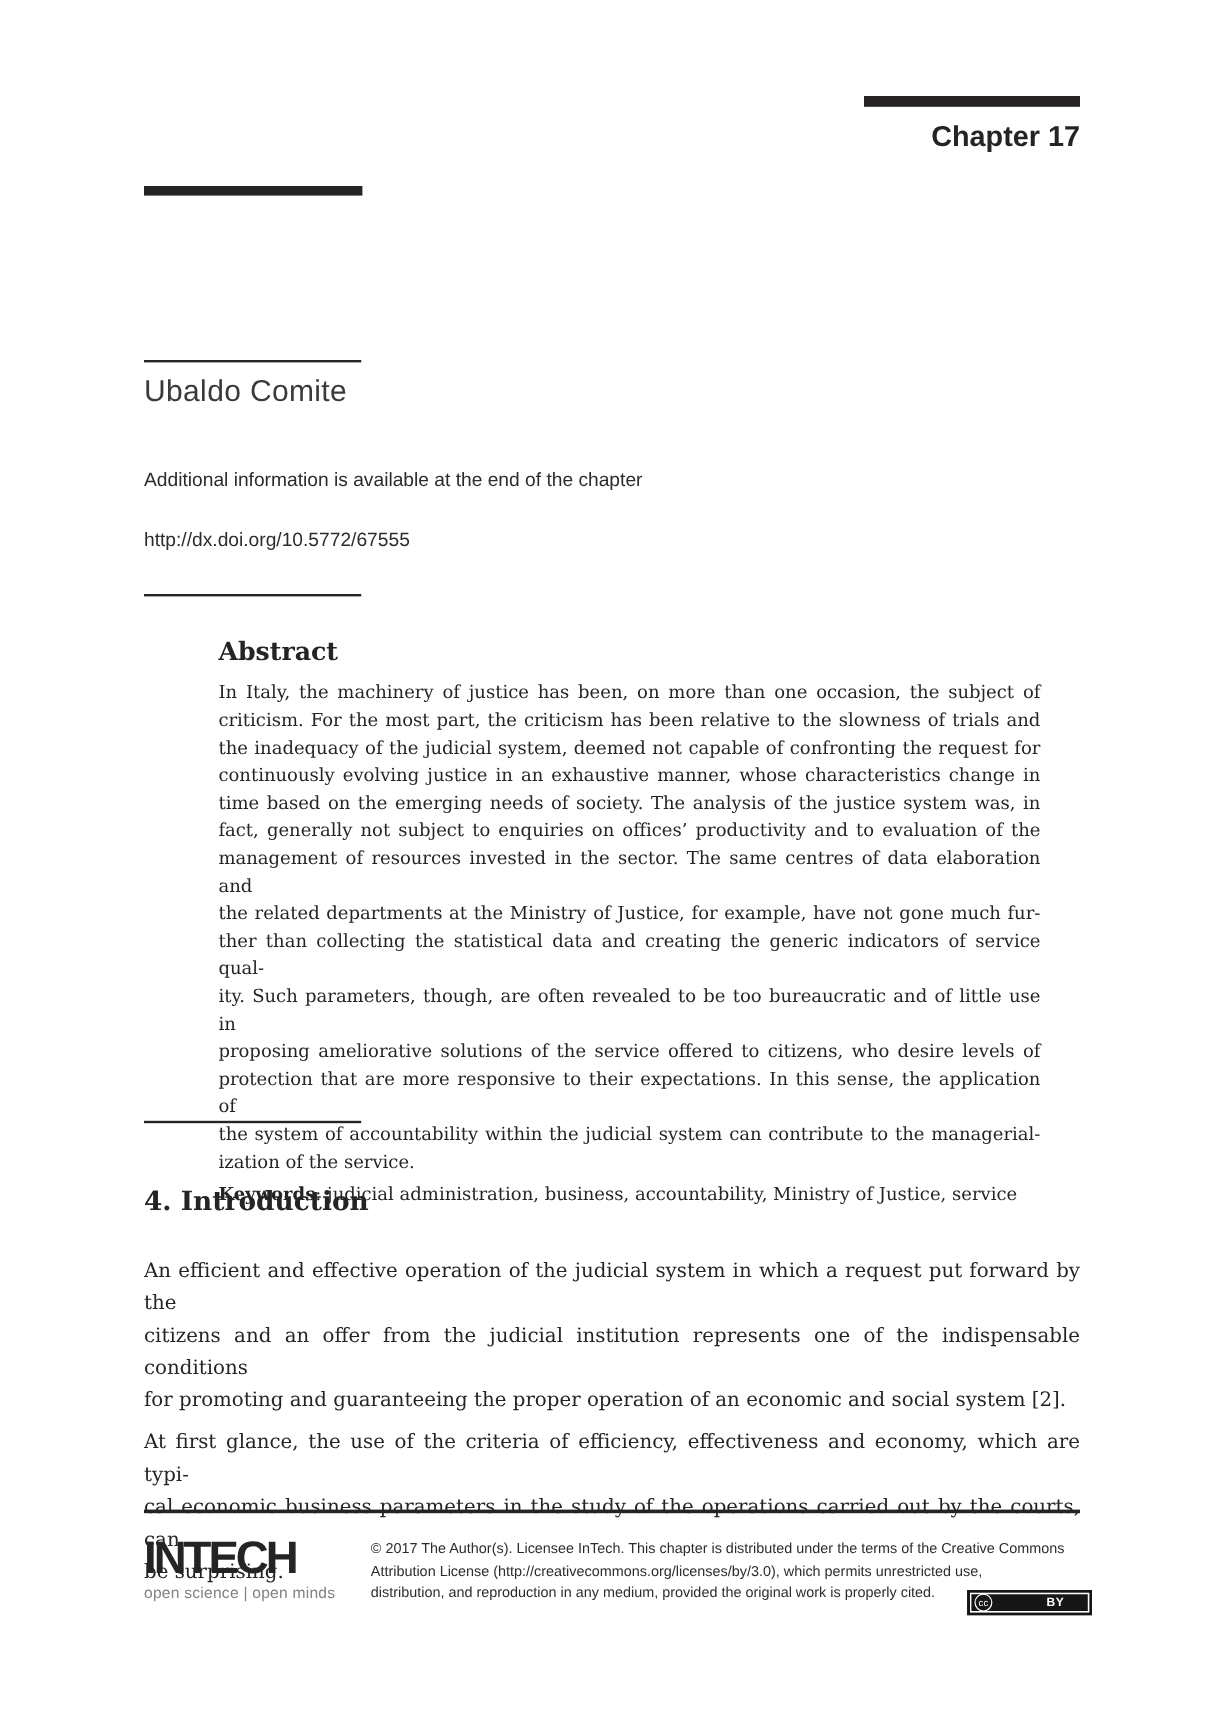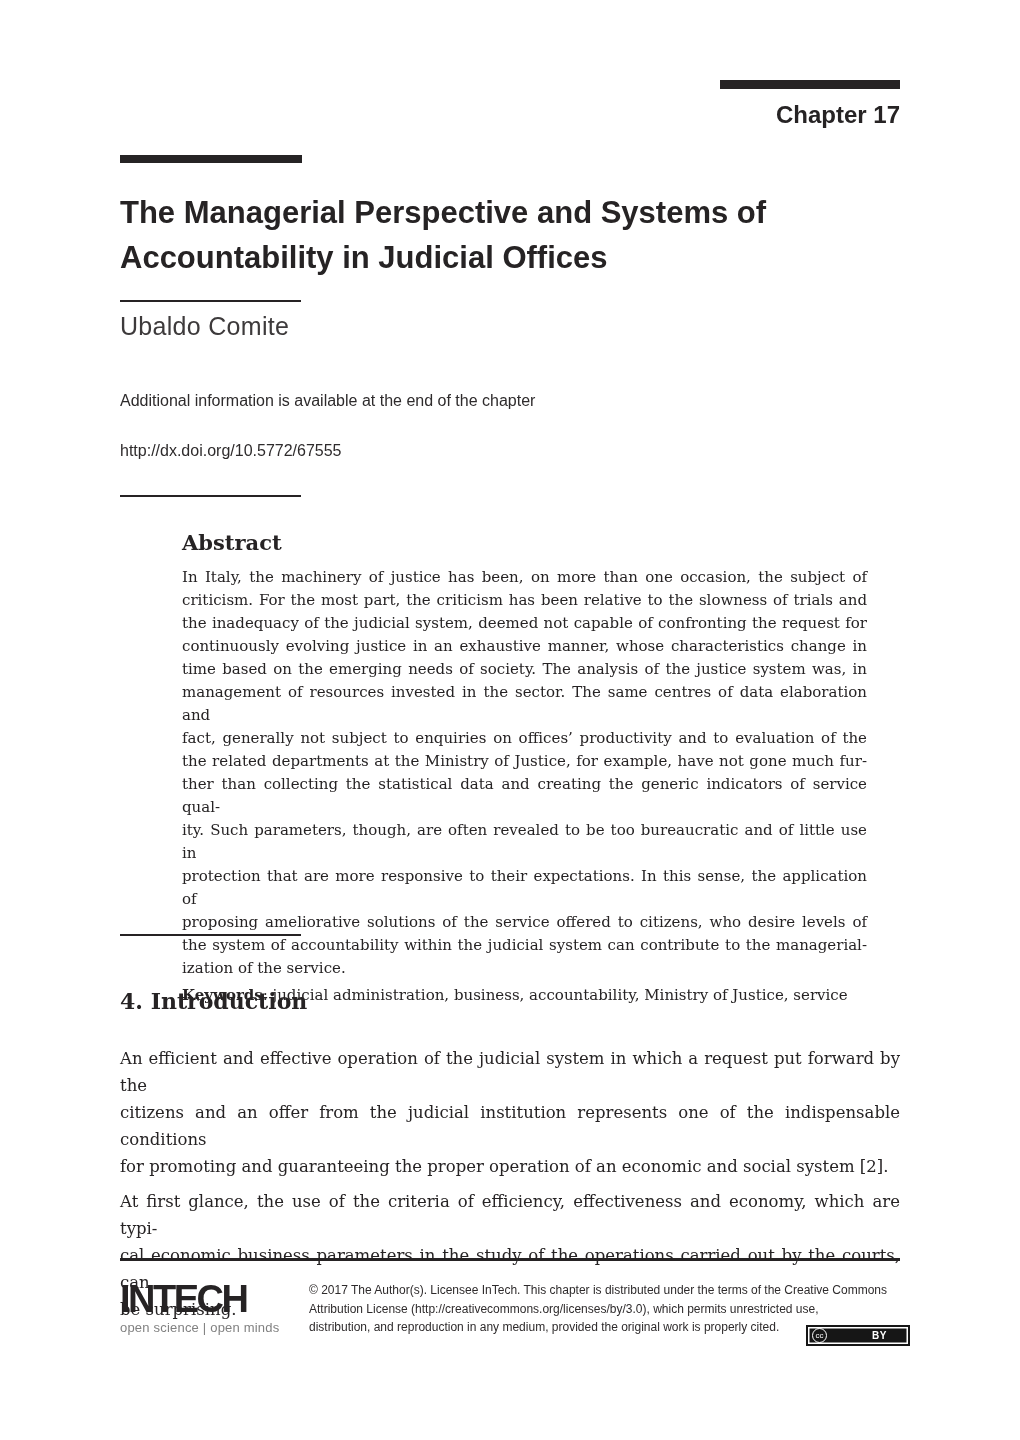--- a/index.html
+++ b/index.html
@@ -73,46 +73,42 @@
 </style>
 </head>
 <body>
 
 <div class="page">
 
   <div class="rule-thick" style="left:720px; top:80px; width:180px;"></div>
   <div class="chapter-label">Chapter 17</div>
 
   <div class="rule-title" style="left:120px; top:155px; width:182px;"></div>
-  <h1 class="doc-title" style="margin:0;">
-      <div>The Managerial Perspective and Systems of</div>
-      <div>Accountability in Judicial Offices</div>
-    </h1>
   <div class="rule-thin" style="left:120px; top:300px; width:181px;"></div>
 
   <div class="author">Ubaldo Comite</div>
   <div class="addinfo">Additional information is available at the end of the chapter</div>
   <div class="doi">http://dx.doi.org/10.5772/67555</div>
   <div class="rule-thin" style="left:120px; top:495px; width:181px;"></div>
 
   <div class="abstract">
     <h3>Abstract</h3>
     <div class="body jlines">
         <div>In Italy, the machinery of justice has been, on more than one occasion, the subject of</div>
         <div>criticism. For the most part, the criticism has been relative to the slowness of trials and</div>
         <div>the inadequacy of the judicial system, deemed not capable of confronting the request for</div>
         <div>continuously evolving justice in an exhaustive manner, whose characteristics change in</div>
         <div>time based on the emerging needs of society. The analysis of the justice system was, in</div>
+        <div>fact, generally not subject to enquiries on offices’ productivity and to evaluation of the</div>
         <div>management of resources invested in the sector. The same centres of data elaboration and</div>
-        <div>fact, generally not subject to enquiries on offices’ productivity and to evaluation of the</div>
         <div>the related departments at the Ministry of Justice, for example, have not gone much fur-</div>
         <div>ther than collecting the statistical data and creating the generic indicators of service qual-</div>
         <div>ity. Such parameters, though, are often revealed to be too bureaucratic and of little use in</div>
+        <div>proposing ameliorative solutions of the service offered to citizens, who desire levels of</div>
         <div>protection that are more responsive to their expectations. In this sense, the application of</div>
-        <div>proposing ameliorative solutions of the service offered to citizens, who desire levels of</div>
         <div>the system of accountability within the judicial system can contribute to the managerial-</div>
         <div>ization of the service.</div>
       </div>
     <div class="keywords"><b>Keywords</b><span>: judicial administration, business, accountability, Ministry of Justice, service</span></div>
   </div>
 
   <div class="rule-thin" style="left:120px; top:934px; width:181px;"></div>
 
   <h2 class="intro-heading" style="margin:0;">4. Introduction</h2>
   <div class="intro">

